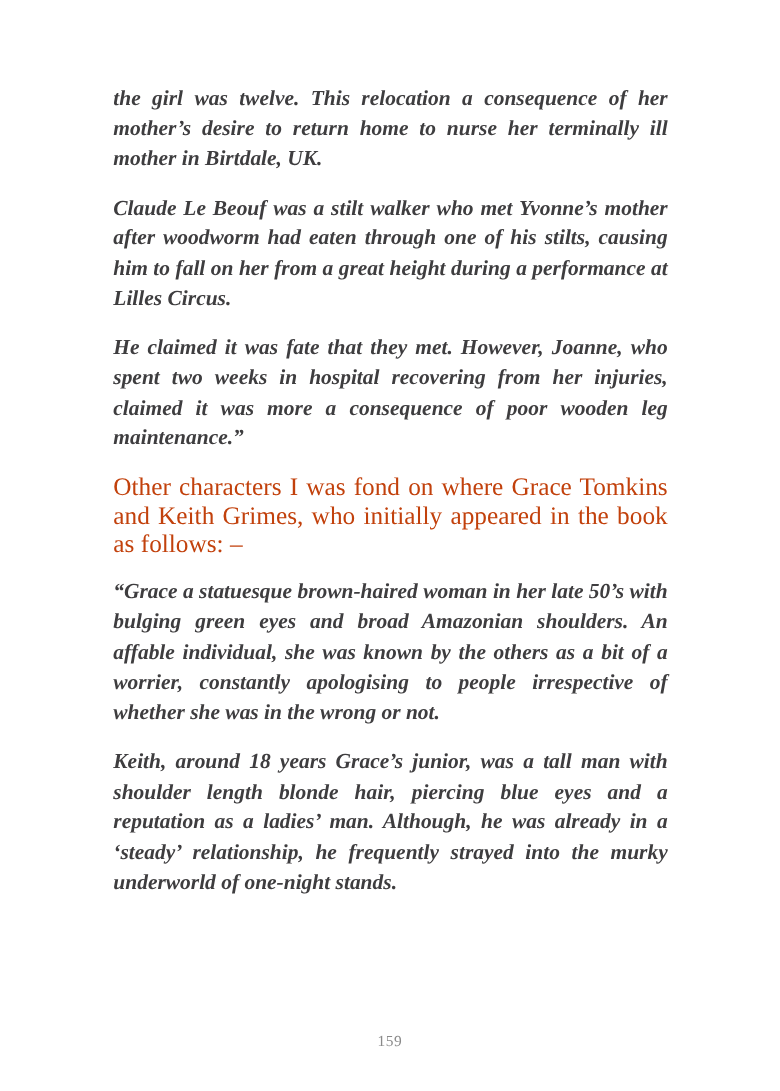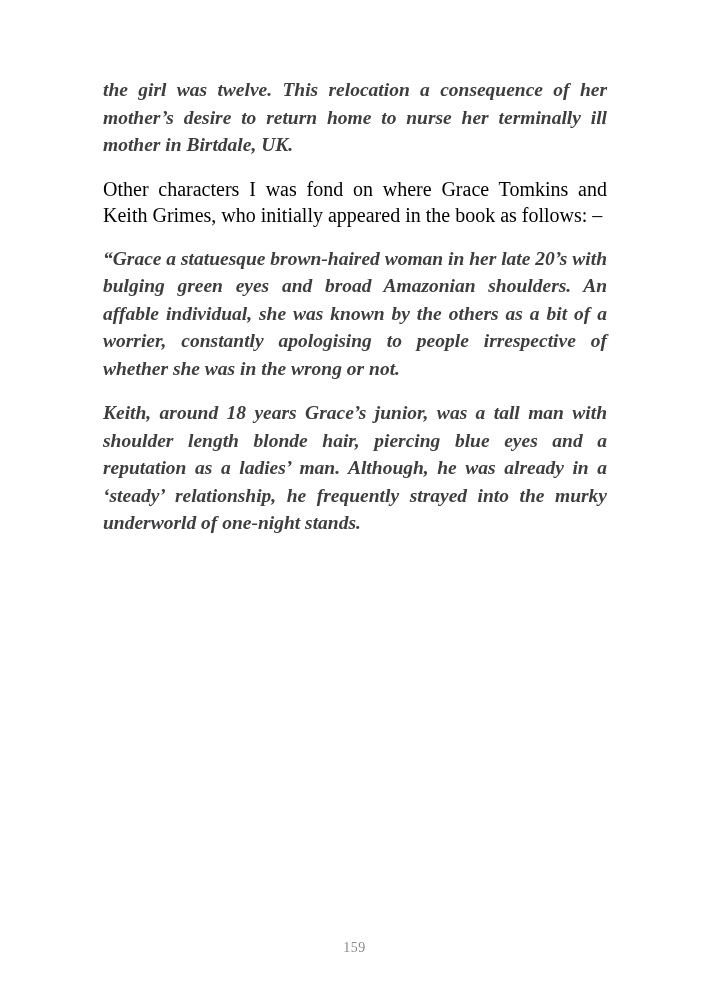--- a/index.html
+++ b/index.html
@@ -24,40 +24,42 @@
   .para-quote {
     font-style: italic;
     font-weight: bold;
     font-size: 19.5px;
     line-height: 27.5px;
     color: #3e3d3f;
   }
   .para-normal {
     font-style: normal;
     font-weight: normal;
-    font-size: 20px;
+    font-size: 23px;
     line-height: 26px;
-    color: #000000;
+    color: #c2410c;
   }
   .page-number {
     position: absolute;
     left: 0;
     right: 0;
     bottom: 36px;
     text-align: center;
     font-size: 14px;
     font-weight: normal;
     color: #8a8a8a;
     letter-spacing: 0.5px;
   }
 </style>
 </head>
 <body>
 
 <div class="page">
   <div class="text-block">
     <p class="para-quote">the girl was twelve. This relocation a consequence of her mother’s desire to return home to nurse her terminally ill mother in Birtdale, UK.</p>
+    <p class="para-quote">Claude Le Beouf was a stilt walker who met Yvonne’s mother after woodworm had eaten through one of his stilts, causing him to fall on her from a great height during a performance at Lilles Circus.</p>
+    <p class="para-quote">He claimed it was fate that they met. However, Joanne, who spent two weeks in hospital recovering from her injuries, claimed it was more a consequence of poor wooden leg maintenance.”</p>
     <p class="para-normal">Other characters I was fond on where Grace Tomkins and Keith Grimes, who initially appeared in the book as follows: –</p>
-    <p class="para-quote">“Grace a statuesque brown-haired woman in her late 20’s with bulging green eyes and broad Amazonian shoulders. An affable individual, she was known by the others as a bit of a worrier, constantly apologising to people irrespective of whether she was in the wrong or not.</p>
+    <p class="para-quote">“Grace a statuesque brown-haired woman in her late 50’s with bulging green eyes and broad Amazonian shoulders. An affable individual, she was known by the others as a bit of a worrier, constantly apologising to people irrespective of whether she was in the wrong or not.</p>
     <p class="para-quote">Keith, around 18 years Grace’s junior, was a tall man with shoulder length blonde hair, piercing blue eyes and a reputation as a ladies’ man. Although, he was already in a ‘steady’ relationship, he frequently strayed into the murky underworld of one-night stands.</p>
   </div>
   <div class="page-number">159</div>
 </div>
 
 </body></html>

